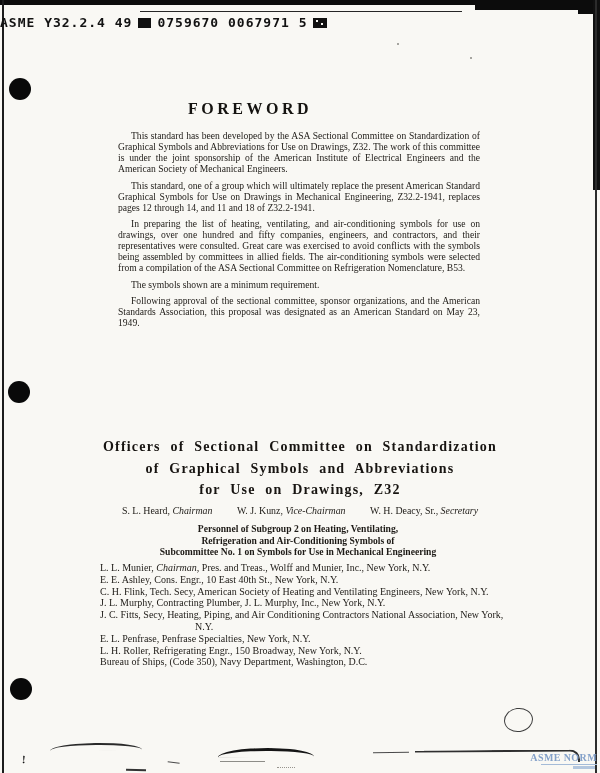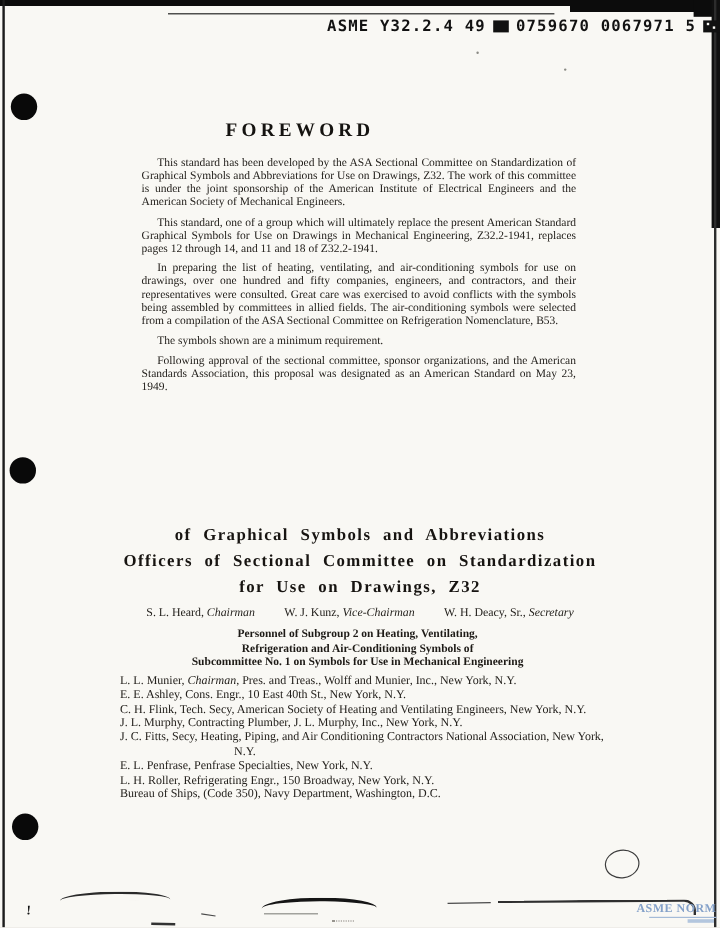--- a/index.html
+++ b/index.html
@@ -19,21 +19,21 @@
   .hole1{left:9px;top:78px;}
   .hole2{left:8px;top:381px;}
   .hole3{left:10px;top:678px;}
   .speck{position:absolute;background:#8a8a84;border-radius:50%;}
   .speck1{left:397px;top:43px;width:2px;height:2px;}
   .speck2{left:470px;top:57px;width:2px;height:2px;}
 
   
   .header-rule{position:absolute;left:140px;top:11px;width:322px;height:1px;background:#262626;}
   .doc-header{
-    position:absolute;left:0;top:15px;width:600px;text-align:right;
+    position:absolute;left:0;top:15px;width:600px;text-align:left;
     font-family:"DejaVu Sans Mono",monospace;font-weight:bold;font-size:13px;
     letter-spacing:1px;color:#121212;white-space:nowrap;
   }
   .doc-header .sq{display:inline-block;width:13px;height:10px;background:#111;margin:0 6px;vertical-align:-1px;}
   .doc-header .sqd{display:inline-block;position:relative;width:14px;height:10px;background:#111;margin:0 0 0 6px;vertical-align:-1px;}
   .doc-header .sqd .d1,.doc-header .sqd .d2{position:absolute;width:2px;height:2px;background:#f9f8f4;}
   .doc-header .sqd .d1{left:3px;top:2px;}
   .doc-header .sqd .d2{left:8px;top:5px;}
 
   
@@ -122,22 +122,22 @@
   <h1 class="foreword-title">FOREWORD</h1>
   <div class="body-text">
     <p>This standard has been developed by the ASA Sectional Committee on Standardization of Graphical Symbols and Abbreviations for Use on Drawings, Z32. The work of this committee is under the joint sponsorship of the American Institute of Electrical Engineers and the American Society of Mechanical Engineers.</p>
     <p>This standard, one of a group which will ultimately replace the present American Standard Graphical Symbols for Use on Drawings in Mechanical Engineering, Z32.2-1941, replaces pages 12 through 14, and 11 and 18 of Z32.2-1941.</p>
     <p>In preparing the list of heating, ventilating, and air-conditioning symbols for use on drawings, over one hundred and fifty companies, engineers, and contractors, and their representatives were consulted. Great care was exercised to avoid conflicts with the symbols being assembled by committees in allied fields. The air-conditioning symbols were selected from a compilation of the ASA Sectional Committee on Refrigeration Nomenclature, B53.</p>
     <p>The symbols shown are a minimum requirement.</p>
     <p>Following approval of the sectional committee, sponsor organizations, and the American Standards Association, this proposal was designated as an American Standard on May 23, 1949.</p>
   </div>
 
   <div class="officers-title">
+    <div>Officers of Sectional Committee on Standardization</div>
     <div>of Graphical Symbols and Abbreviations</div>
-    <div>Officers of Sectional Committee on Standardization</div>
     <div>for Use on Drawings, Z32</div>
   </div>
 
   <div class="officers-row">
     <span class="officer"><span>S. L. Heard,</span> <i>Chairman</i></span>
     <span class="officer"><span>W. J. Kunz,</span> <i>Vice-Chairman</i></span>
     <span class="officer"><span>W. H. Deacy, Sr.,</span> <i>Secretary</i></span>
   </div>
 
   <div class="subgroup-title">

